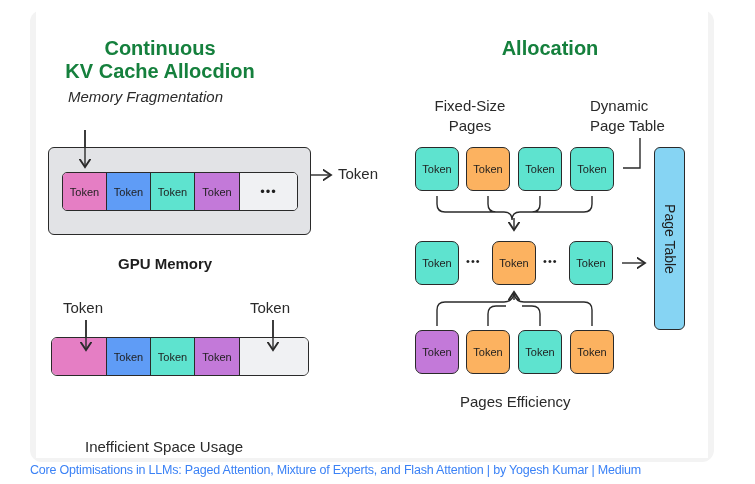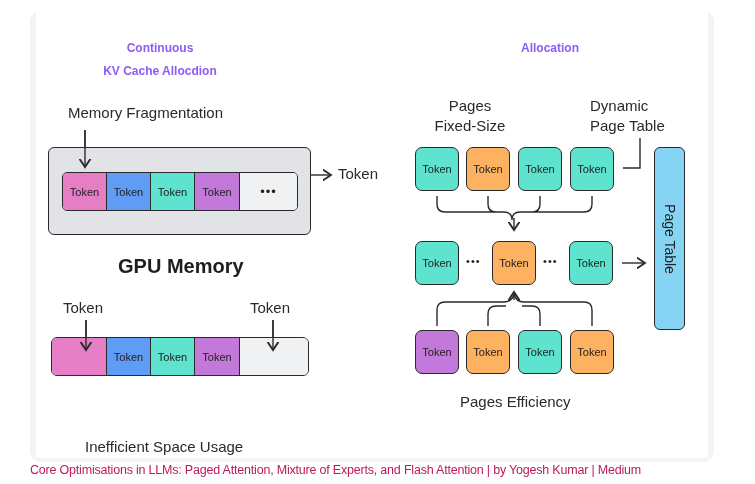--- a/index.html
+++ b/index.html
@@ -1,30 +1,30 @@
 <!DOCTYPE html>
 <html><head>
 <meta charset="utf-8">
 <style>
   html,body{margin:0;padding:0;background:#ffffff;}
   body{width:755px;height:484px;position:relative;overflow:hidden;font-family:"Liberation Sans","DejaVu Sans",sans-serif;color:#222;}
   .frame{position:absolute;left:30px;top:10px;width:684px;height:452px;background:#f3f3f3;border-radius:12px;}
   .card{position:absolute;left:36px;top:10px;width:672px;height:448px;background:#ffffff;}
   .abs{position:absolute;}
-  .title{font-weight:bold;font-size:12px;text-align:center;line-height:23px;color:#8b5cf6;}
+  .title{font-weight:bold;font-size:20px;text-align:center;line-height:23px;color:#15803d;}
   .label{font-size:15px;color:#2a2a2a;white-space:nowrap;}
   .tok{position:absolute;display:flex;align-items:center;justify-content:center;font-size:11px;color:#1e1e1e;box-sizing:border-box;}
   .page{border:1.5px solid #2a2a2a;border-radius:7px;width:44px;height:44px;}
   .c-teal{background:#5ee3cf;}
   .c-orange{background:#fcb260;}
   .c-purple{background:#c379d9;}
   .c-pink{background:#e57ec4;}
   .c-blue{background:#5f9cf6;}
   .c-empty{background:#f0f1f3;}
-  .caption{position:absolute;left:30px;top:463px;font-size:12.5px;color:#be185d;white-space:nowrap;letter-spacing:-0.2px;}
+  .caption{position:absolute;left:30px;top:463px;font-size:12.5px;color:#3b82f6;white-space:nowrap;letter-spacing:-0.2px;}
   svg.lines{position:absolute;left:0;top:0;}
 </style>
 </head>
 <body>
 
 <div class="frame"></div>
 <div class="card"></div>
 
 <svg class="lines" width="755" height="484">
   <defs>
@@ -49,33 +49,33 @@
   <line x1="514" y1="300" x2="514" y2="292" stroke="#2a2a2a" stroke-width="1.4" marker-end="url(#ah)"></line>
 
   <line x1="622" y1="263" x2="645" y2="263" stroke="#2a2a2a" stroke-width="1.4" marker-end="url(#ah)"></line>
 </svg>
 
 <div class="abs title" style="left:60px;top:37px;width:200px;">
   <div>Continuous</div>
   <div>KV Cache Allocdion</div>
 </div>
 
-<div class="abs label" style="left:68px;top:104px;">Memory Fragmentation</div>
+<div class="abs label" style="left:68px;top:88px;font-style:italic;">Memory Fragmentation</div>
 
 <div class="abs" style="left:48px;top:147px;width:263px;height:88px;background:#e2e3e6;border:1.5px solid #2a2a2a;border-radius:6px;box-sizing:border-box;"></div>
 <div class="abs" style="left:62px;top:172px;width:236px;height:39px;border:1.5px solid #2a2a2a;border-radius:5px;box-sizing:border-box;overflow:hidden;display:flex;">
   <div class="tok c-pink" style="position:static;width:44px;height:100%;border-right:1.5px solid #2a2a2a;">Token</div>
   <div class="tok c-blue" style="position:static;width:44px;height:100%;border-right:1.5px solid #2a2a2a;">Token</div>
   <div class="tok c-teal" style="position:static;width:44px;height:100%;border-right:1.5px solid #2a2a2a;">Token</div>
   <div class="tok c-purple" style="position:static;width:45px;height:100%;border-right:1.5px solid #2a2a2a;">Token</div>
   <div class="tok c-empty" style="position:static;flex:1;height:100%;font-size:13px;letter-spacing:1px;">•••</div>
 </div>
 <div class="abs label" style="left:338px;top:165px;">Token</div>
 
-<div class="abs" style="left:118px;top:255px;font-weight:bold;font-size:20px;color:#1e1e1e;">GPU Memory</div>
+<div class="abs" style="left:118px;top:255px;font-weight:bold;font-size:15px;color:#1e1e1e;">GPU Memory</div>
 
 <div class="abs label" style="left:63px;top:299px;">Token</div>
 <div class="abs label" style="left:250px;top:299px;">Token</div>
 
 <div class="abs" style="left:51px;top:337px;width:258px;height:39px;border:1.5px solid #2a2a2a;border-radius:6px;box-sizing:border-box;overflow:hidden;display:flex;">
   <div class="tok c-pink" style="position:static;width:55px;height:100%;border-right:1.5px solid #2a2a2a;"></div>
   <div class="tok c-blue" style="position:static;width:44px;height:100%;border-right:1.5px solid #2a2a2a;">Token</div>
   <div class="tok c-teal" style="position:static;width:44px;height:100%;border-right:1.5px solid #2a2a2a;">Token</div>
   <div class="tok c-purple" style="position:static;width:45px;height:100%;border-right:1.5px solid #2a2a2a;">Token</div>
   <div class="tok c-empty" style="position:static;flex:1;height:100%;"></div>
@@ -87,22 +87,22 @@
   <line x1="85" y1="130" x2="85" y2="167" stroke="#2a2a2a" stroke-width="1.4" marker-end="url(#ah)"></line>
 </svg>
 
 <div class="abs label" style="left:85px;top:393px;margin-top:45px;">Inefficient Space Usage</div>
 
 <div class="abs title" style="left:440px;top:37px;width:220px;">
   <div>Allocation</div>
 </div>
 
 <div class="abs label" style="left:420px;top:96px;width:100px;text-align:center;line-height:20px;">
+  <div>Fixed-Size</div>
   <div>Pages</div>
-  <div>Fixed-Size</div>
 </div>
 <div class="abs label" style="left:590px;top:96px;width:100px;text-align:left;line-height:20px;">
   <div>Dynamic</div>
   <div>Page Table</div>
 </div>
 
 <div class="tok page c-teal" style="left:415px;top:147px;">Token</div>
 <div class="tok page c-orange" style="left:466px;top:147px;">Token</div>
 <div class="tok page c-teal" style="left:518px;top:147px;">Token</div>
 <div class="tok page c-teal" style="left:570px;top:147px;">Token</div>

